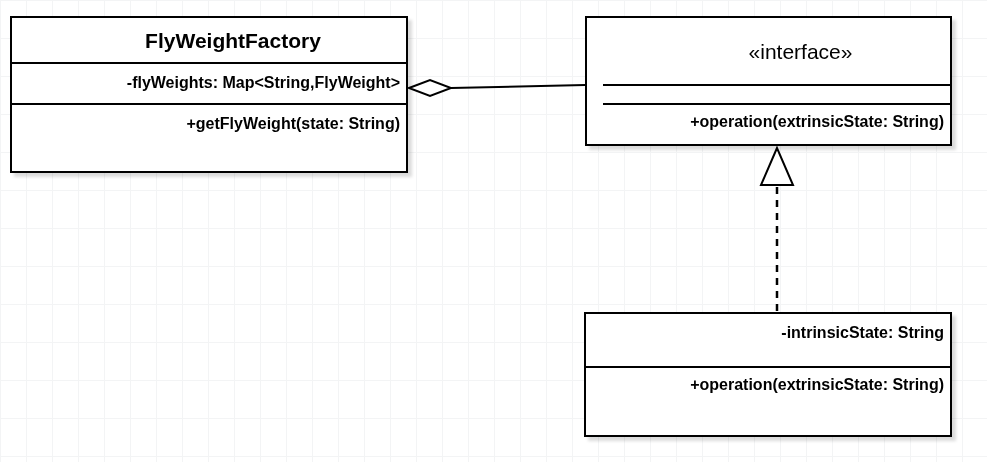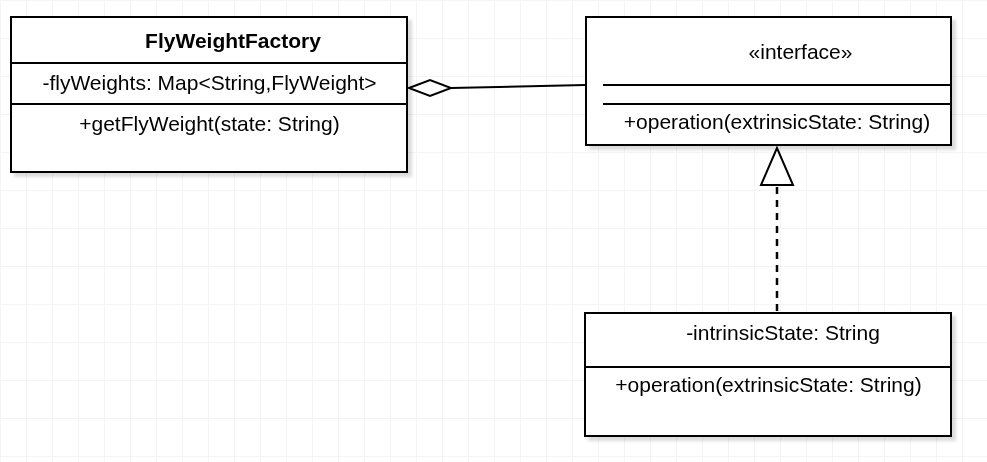--- a/index.html
+++ b/index.html
@@ -45,25 +45,26 @@
     font-size: 21px;
     line-height: 25px;
   }
   .stereotype {
     font-weight: normal;
     font-size: 21px;
     line-height: 25px;
   }
 
   .member-comp {
-    font-size: 21px;
+    font-size: 16px;
     line-height: 24px;
     padding: 7px 6px 0 7px;
-    text-align: center;
+    text-align: right;
     white-space: nowrap;
+    font-weight: bold;
   }
 
   .edges {
     position: absolute;
     left: 0; top: 0;
     width: 987px; height: 462px;
     pointer-events: none;
   }
 </style>
 </head>

